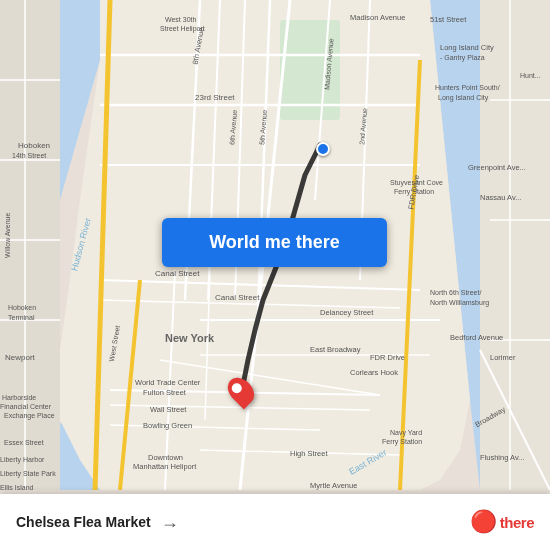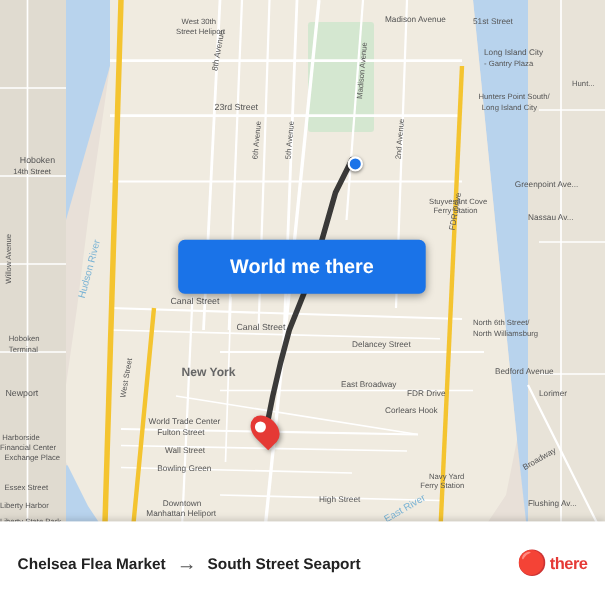--- a/index.html
+++ b/index.html
@@ -106,21 +106,21 @@
       color: #333;
       z-index: 20;
     }
 
     
     .bottom-bar {
       position: absolute;
       bottom: 0;
       left: 0;
       right: 0;
-      height: 76px;
+      height: 56px;
       background: white;
       display: flex;
       align-items: center;
       justify-content: space-between;
       padding: 0 16px;
       box-shadow: 0 -2px 6px rgba(0,0,0,0.15);
       z-index: 30;
     }
 
     .route-info {
@@ -371,19 +371,18 @@
     <div class="pin-body"></div>
   </div>
 
 
 </div>
 
 <div class="bottom-bar">
   <div class="route-info">
     <span class="route-origin-label">Chelsea Flea Market</span>
     <span class="route-arrow">→</span>
-    <span class="route-dest-label">South Street Seaport</span>
   </div>
   <div class="moovit-logo">
     <span class="moovit-m">🔴</span>
     <span>there</span>
   </div>
 </div>
 
 </body></html>

